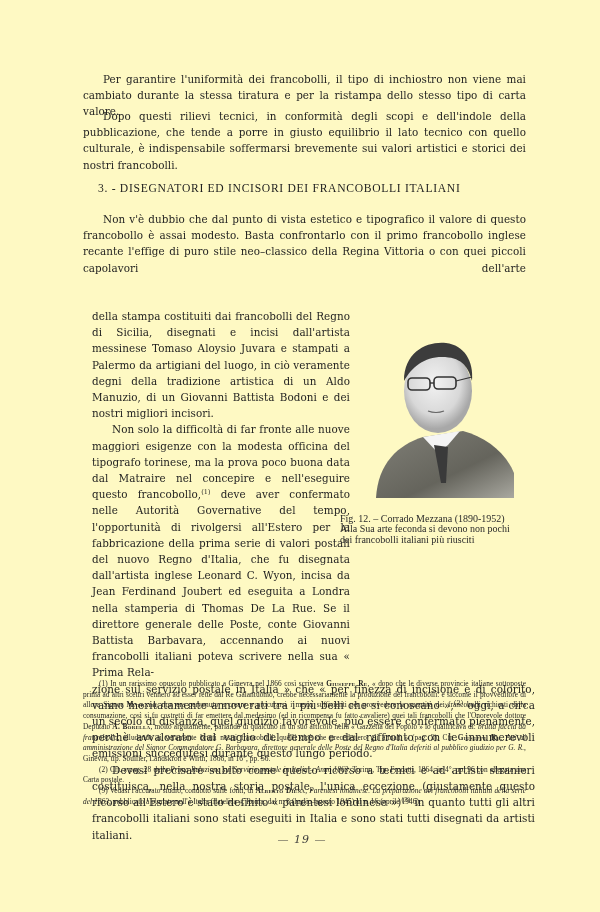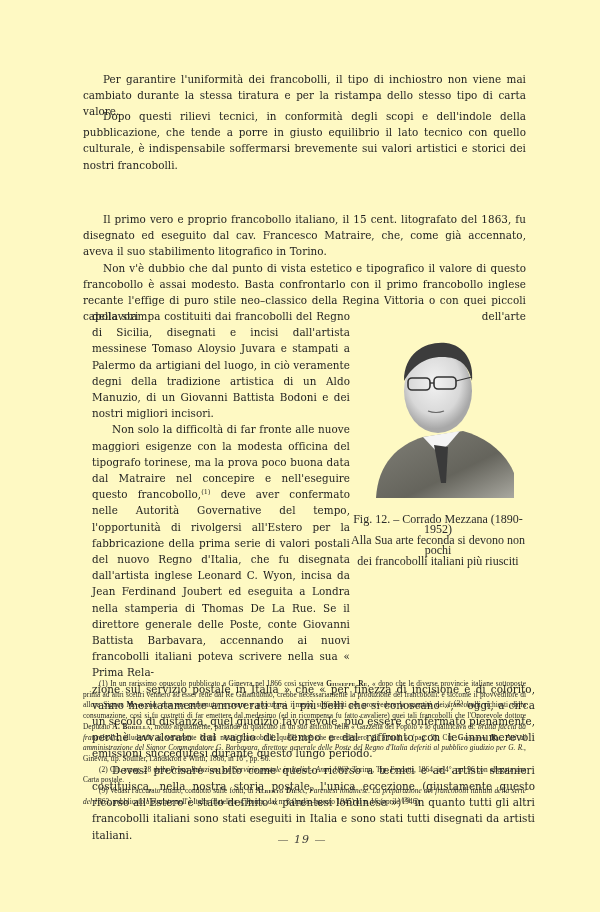--- a/index.html
+++ b/index.html
@@ -9,22 +9,22 @@
   .col { position: absolute; left: 83px; width: 443px; }
   p { margin: 0; text-align: justify; font-size: 10.4px; line-height: 16.2px; letter-spacing: 0.05px; }
   p.ind { text-indent: 20px; }
   .p1 { top: 71px; }
   .p2 { top: 108px; }
   .heading { position: absolute; left: 98px; top: 182px; font-size: 11.6px; letter-spacing: 0.7px;
              font-family: "Liberation Serif", serif; color: #1e1e1e; white-space: nowrap; }
   .p3 { top: 211px; }
   .narrow { width: 258px; }
   .photo { position: absolute; left: 368px; top: 333px; width: 150px; height: 170px; }
-  .caption { position: absolute; left: 340px; top: 514px; width: 196px; text-align: center;
-             font-size: 12px; line-height: 10.4px; font-family: "Liberation Serif", serif; color: #2a2a2a; }
+  .caption { position: absolute; left: 340px; top: 514px; width: 196px; 
+             font-size: 10px; line-height: 10.4px; font-family: "Liberation Serif", serif; color: #2a2a2a; }
   sup { font-size: 6.5px; vertical-align: 4px; line-height: 0; }
   .rule-note { position: absolute; left: 83px; top: 679px; width: 443px; }
   .fn p { font-size: 7.35px; line-height: 10.7px; font-family: "Liberation Serif", serif; text-align: justify; }
   .fn p.ind { text-indent: 16px; }
   .sc { font-variant: small-caps; letter-spacing: 0.3px; font-weight: bold; }
   .pagenum { position: absolute; left: 2px; width: 600px; top: 833px; text-align: center;
              font-size: 11px; font-style: italic; color: #3a3a3a; letter-spacing: 1px; }
 </style>
 </head>
 <body>
@@ -32,23 +32,23 @@
 <div class="page">
 
   <div class="col p1">
     <p class="ind">Per garantire l'uniformità dei francobolli, il tipo di inchiostro non viene mai cambiato durante la stessa tiratura e per la ristampa dello stesso tipo di carta valore.</p>
   </div>
 
   <div class="col p2">
     <p class="ind">Dopo questi rilievi tecnici, in conformità degli scopi e dell'indole della pubblicazione, che tende a porre in giusto equilibrio il lato tecnico con quello culturale, è indispensabile soffermarsi brevemente sui valori artistici e storici dei nostri francobolli.</p>
   </div>
 
+  <div class="heading">3. - DISEGNATORI ED INCISORI DEI FRANCOBOLLI ITALIANI</div>
 
   <div class="col p3">
-    <p class="ind">Il primo vero e proprio francobollo italiano, il 15 cent. litografato del 1863, fu disegnato ed eseguito dal cav. Francesco Matraire, che, come già accennato, aveva il suo stabilimento litografico in Torino.</p>
     <p class="ind" style="text-align-last: justify;">Non v'è dubbio che dal punto di vista estetico e tipografico il valore di questo francobollo è assai modesto. Basta confrontarlo con il primo francobollo inglese recante l'effige di puro stile neo–classico della Regina Vittoria o con quei piccoli capolavori dell'arte</p>
   </div>
 
   <div class="col" style="top:308px;margin-left:9px;">
     <p class="narrow">della stampa costituiti dai francobolli del Regno di Sicilia, disegnati e incisi dall'artista messinese Tomaso Aloysio Juvara e stampati a Palermo da artigiani del luogo, in ciò veramente degni della tradizione artistica di un Aldo Manuzio, di un Giovanni Battista Bodoni e dei nostri migliori incisori.</p>
     <p class="narrow ind"><span>Non solo la difficoltà di far fronte alle nuove maggiori esigenze con la modesta officina del tipografo torinese, ma la prova poco buona data dal Matraire nel concepire e nell'eseguire questo francobollo,</span><sup>(1)</sup><span> deve aver confermato nelle Autorità Governative del tempo, l'opportunità di rivolgersi all'Estero per la fabbricazione della prima serie di valori postali del nuovo Regno d'Italia, che fu disegnata dall'artista inglese Leonard C. Wyon, incisa da Jean Ferdinand Joubert ed eseguita a Londra nella stamperia di Thomas De La Rue. Se il direttore generale delle Poste, conte Giovanni Battista Barbavara, accennando ai nuovi francobolli italiani poteva scrivere nella sua « Prima Rela-</span></p>
     <p><span>zione sul servizio postale in Italia » che « per finezza di incisione e di colorito, vanno meritatamente annoverati tra i più belli che si conoscano »,</span><sup>(2)</sup><span> oggi, a circa un secolo di distanza, quel giudizio favorevole, può essere confermato pienamente, perchè avvalorato dal vaglio del tempo e dal raffronto con le innumerevoli emissioni succedutesi durante questo lungo periodo.</span></p>
     <p class="ind"><span>Devesi precisare subito come questo ricorso a tecnici e ad artisti stranieri costituisca, nella nostra storia postale, l'unica eccezione (giustamente questo ricorso all'Estero è stato definito « parentesi londinese »)</span><sup>(3)</sup><span> in quanto tutti gli altri francobolli italiani sono stati eseguiti in Italia e sono stati tutti disegnati da artisti italiani.</span></p>
   </div>
 

